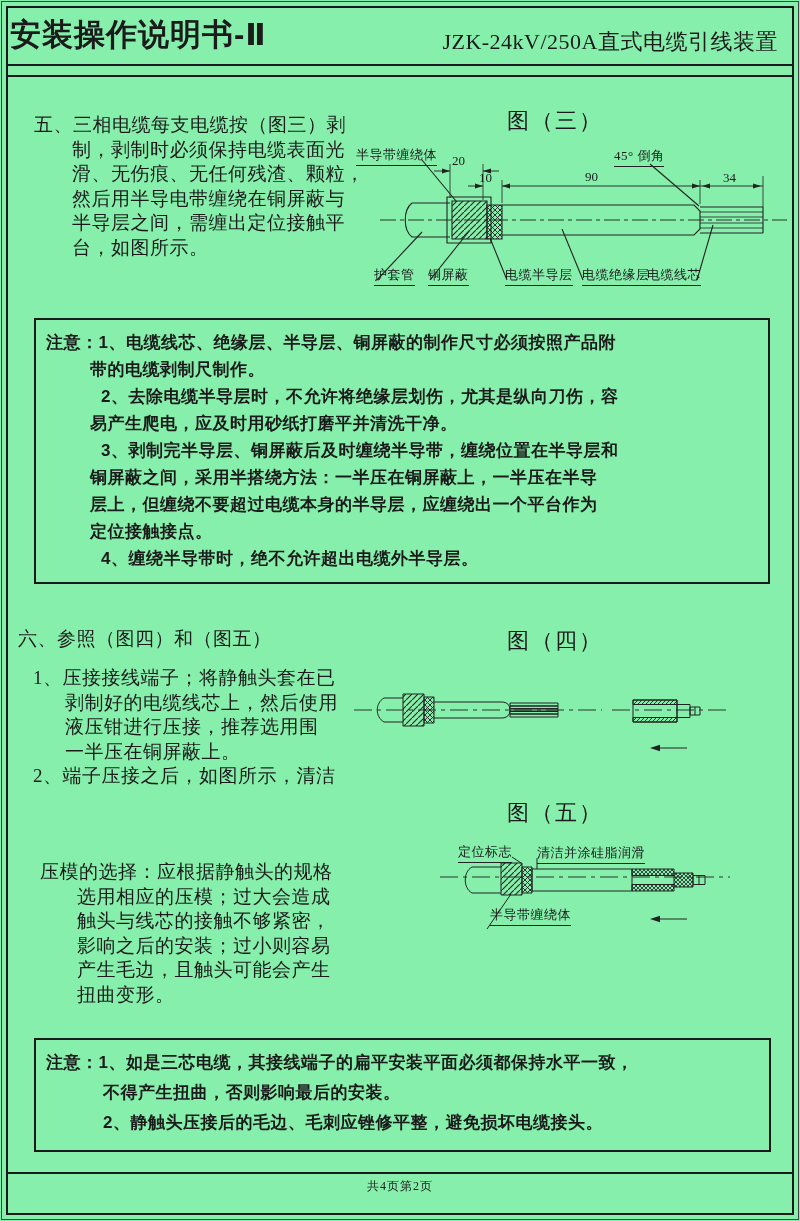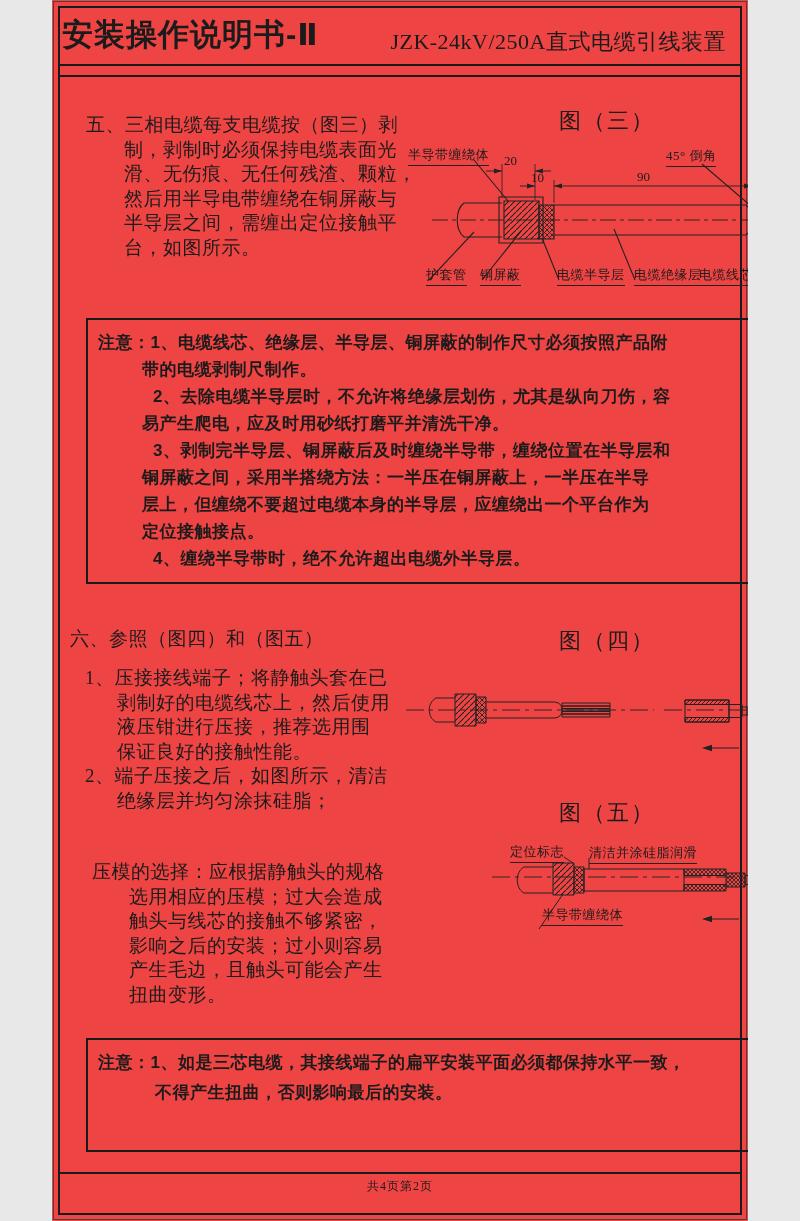--- a/index.html
+++ b/index.html
@@ -1,16 +1,16 @@
 <!DOCTYPE html>
 <html lang="zh"><head>
 <meta charset="utf-8">
 <style>
   html,body{margin:0;padding:0;background:#e8e8e8;}
-  .page{position:relative;width:696px;height:1221px;background:#ef4444;margin:0 auto;
+  .page{position:relative;width:800px;height:1221px;background:#86efac;margin:0 auto;
         font-family:"Liberation Serif","DejaVu Serif",serif;color:#1b1b1b;overflow:hidden;}
   .outer-border{position:absolute;inset:1px;border:1px solid #444;}
   .frame{position:absolute;left:6px;top:6px;right:6px;bottom:6px;border:2px solid #1a1a1a;}
   .layer{position:absolute;inset:0;}
   .abs{position:absolute;}
   
   .doc-title{left:10px;top:14px;font-family:"Liberation Sans","DejaVu Sans",sans-serif;
              font-weight:bold;font-size:31px;letter-spacing:1px;white-space:nowrap;}
   .doc-subtitle{right:22px;top:27px;font-size:22px;letter-spacing:0.5px;white-space:nowrap;}
   .header-rule{left:6px;right:6px;top:64px;height:9px;border-top:2px solid #1a1a1a;border-bottom:2px solid #1a1a1a;}
@@ -149,23 +149,22 @@
       <div class="ln pl44">定位接触接点。</div>
       <div class="ln pl55">4、缠绕半导带时，绝不允许超出电缆外半导层。</div>
     </div>
 
     <div class="abs textline" style="left:18px;top:627px;">六、参照（图四）和（图五）</div>
 
     <div class="col" style="left:33px;top:666px;width:330px;">
       <div class="ln">1、压接接线端子；将静触头套在已</div>
       <div class="ln pl32">剥制好的电缆线芯上，然后使用</div>
       <div class="ln pl32">液压钳进行压接，推荐选用围</div>
-      <div class="ln pl32">保证良好的接触性能。</div>
+      <div class="ln pl32">一半压在铜屏蔽上。</div>
       <div class="ln">2、端子压接之后，如图所示，清洁</div>
-      <div class="ln pl32">绝缘层并均匀涂抹硅脂；</div>
     </div>
 
     <div class="col" style="left:40px;top:860px;width:330px;">
       <div class="ln">压模的选择：应根据静触头的规格</div>
       <div class="ln pl37">选用相应的压模；过大会造成</div>
       <div class="ln pl37">触头与线芯的接触不够紧密，</div>
       <div class="ln pl37">影响之后的安装；过小则容易</div>
       <div class="ln pl37">产生毛边，且触头可能会产生</div>
       <div class="ln pl37">扭曲变形。</div>
     </div>
@@ -250,19 +249,20 @@
       </g>
     </svg>
 
     <span class="abs dlabel u" style="left:458px;top:843px;">定位标志</span>
     <span class="abs dlabel u" style="left:537px;top:844px;">清洁并涂硅脂润滑</span>
     <span class="abs dlabel u" style="left:490px;top:906px;">半导带缠绕体</span>
 
     <div class="notice notice2" style="left:34px;top:1038px;width:737px;height:114px;padding:8px 8px 0 10px;">
       <div class="ln">注意：1、如是三芯电缆，其接线端子的扁平安装平面必须都保持水平一致，</div>
       <div class="ln pl57">不得产生扭曲，否则影响最后的安装。</div>
+      <div class="ln pl57">2、静触头压接后的毛边、毛刺应锉修平整，避免损坏电缆接头。</div>
     </div>
 
     <div class="abs footer-rule"></div>
     <div class="abs footer-text">共4页第2页</div>
 
   </div>
 </div>
 
 </body></html>

